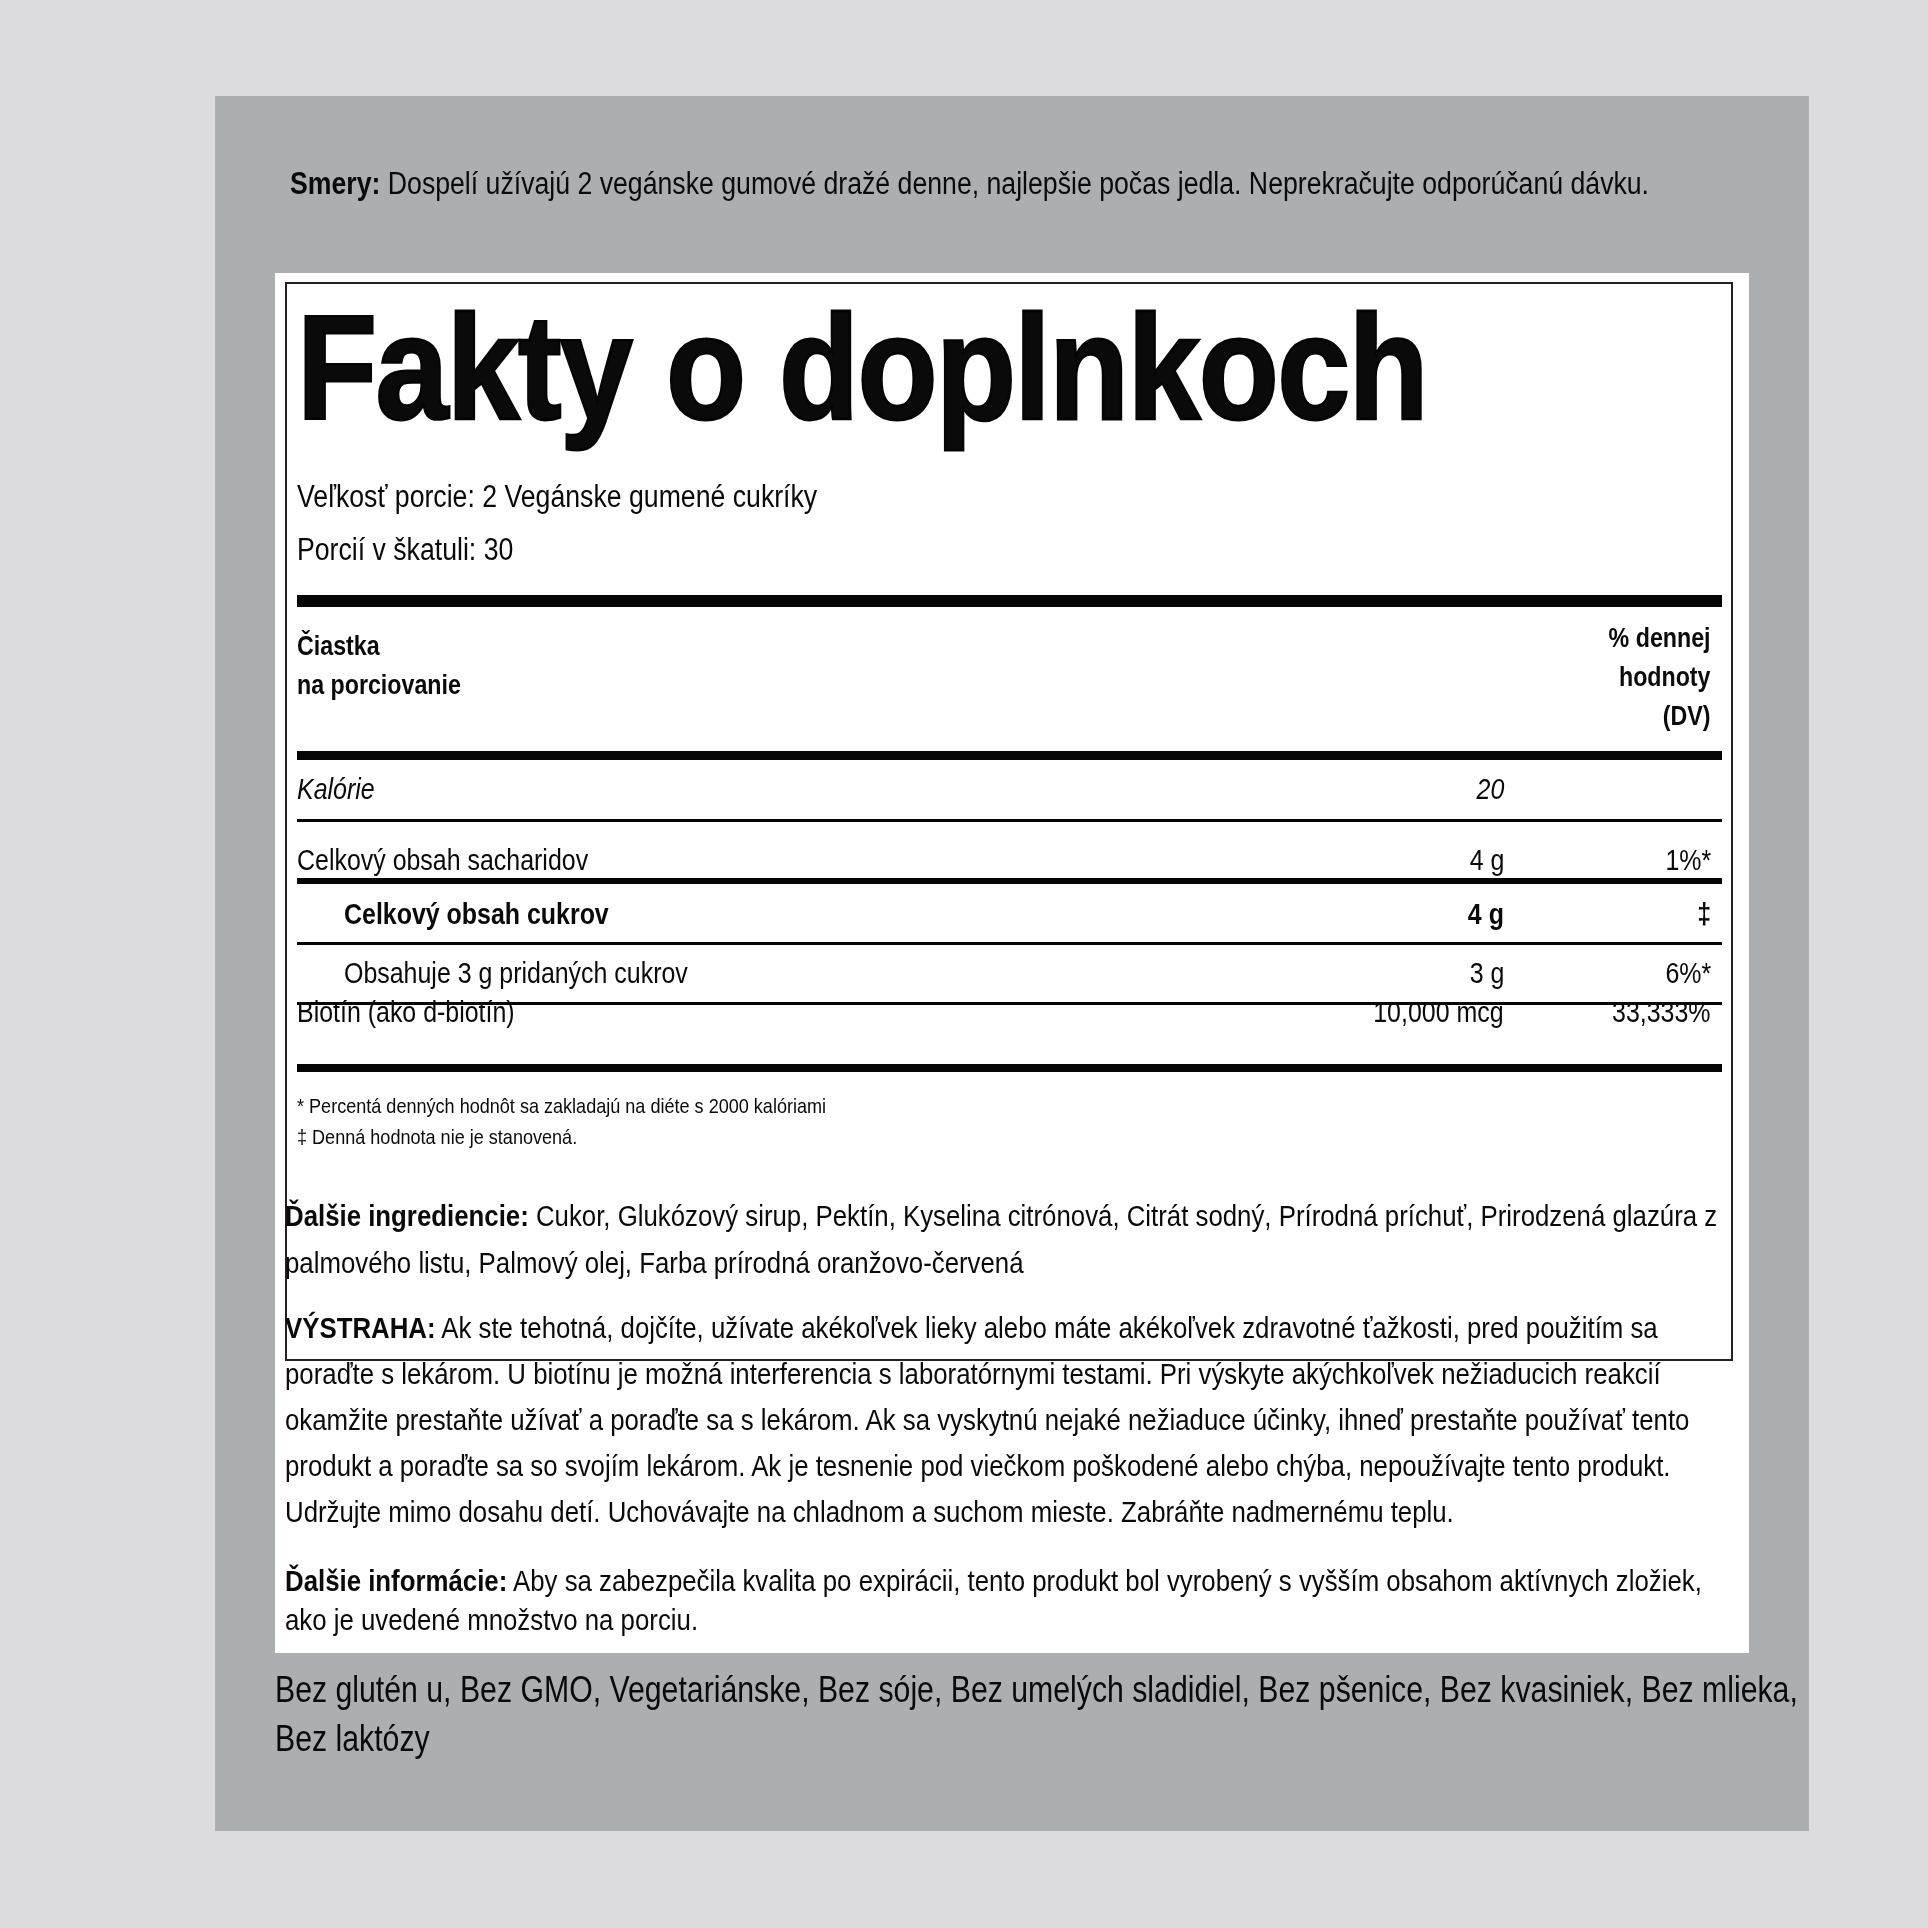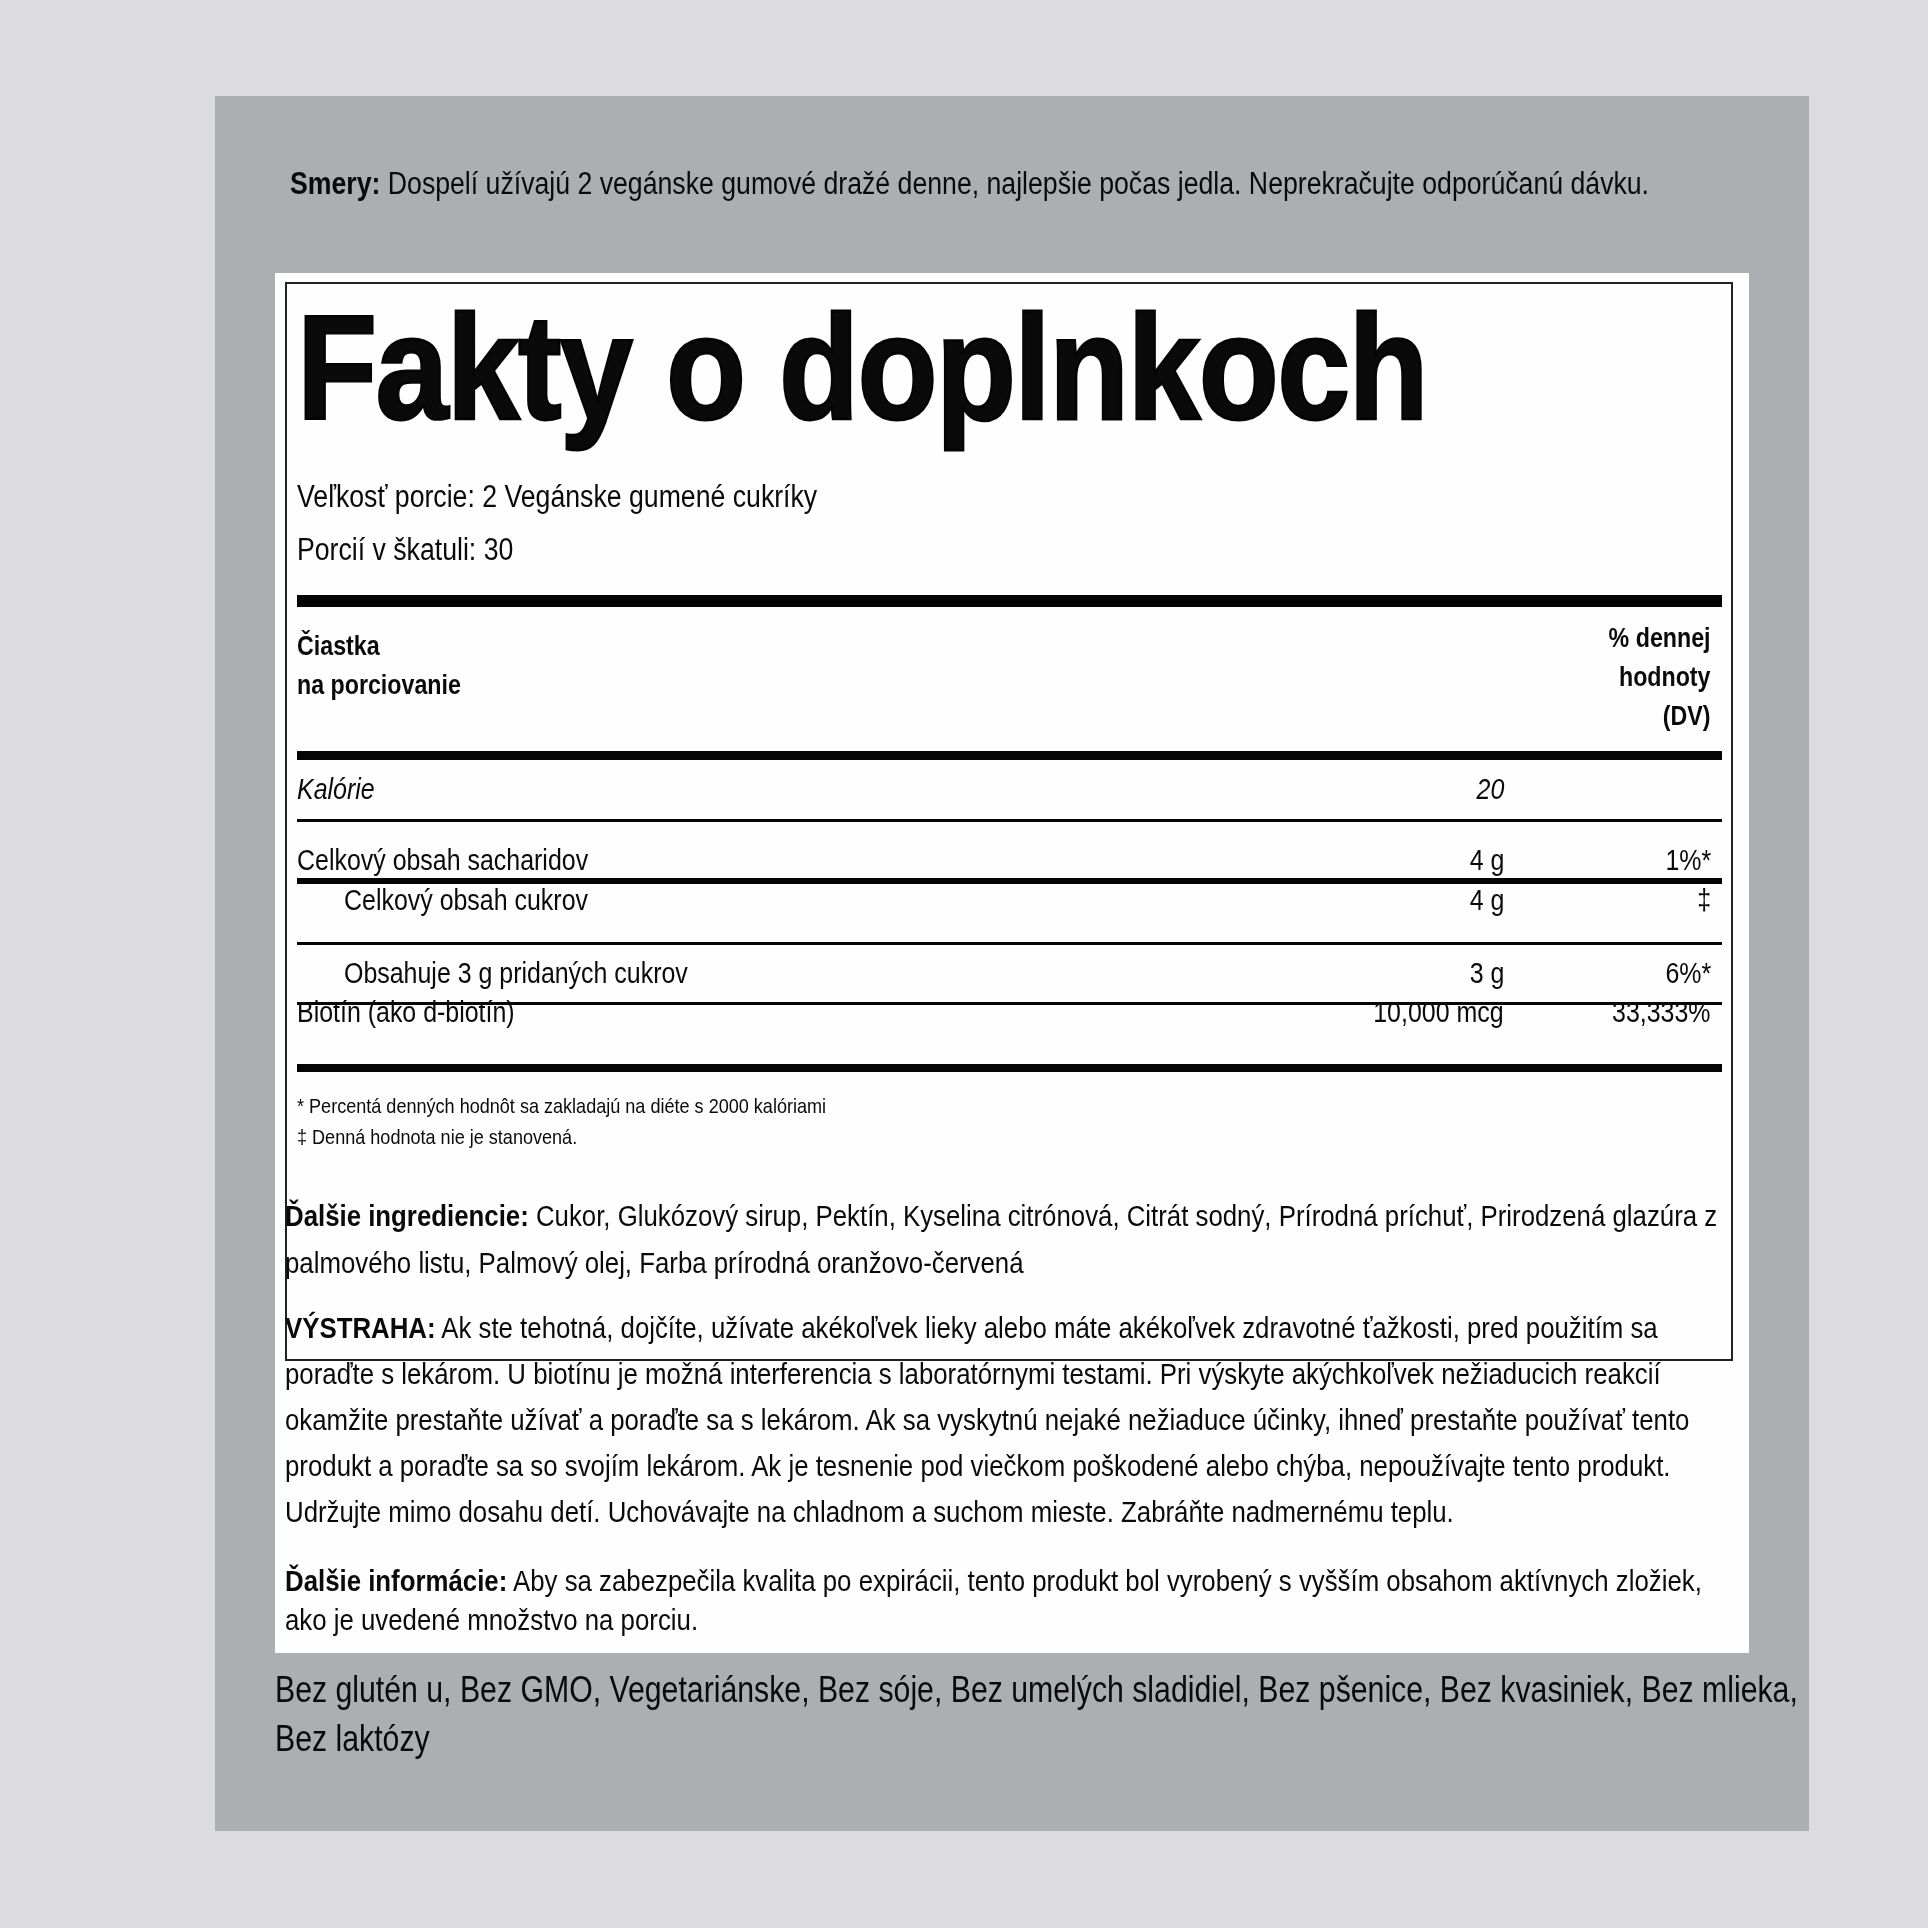--- a/index.html
+++ b/index.html
@@ -198,21 +198,21 @@
       </div>
       <div class="bar" style="top:535px; height:2.8px;"></div>
 
       <div class="row" style="top:547px;">
         <span class="name">Celkový obsah sacharidov</span>
         <span class="amt">4 g</span>
         <span class="dv">1%*</span>
       </div>
       <div class="bar" style="top:594px; height:5.6px;"></div>
 
-      <div class="row" style="top:587px;">
+      <div class="row" style="top:601px;font-weight:bold;">
         <span class="name indent">Celkový obsah cukrov</span>
         <span class="amt">4 g</span>
         <span class="dv">‡</span>
       </div>
       <div class="bar" style="top:658px; height:2.8px;"></div>
 
       <div class="row" style="top:660px;text-decoration:underline;">
         <span class="name indent">Obsahuje 3 g pridaných cukrov</span>
         <span class="amt">3 g</span>
         <span class="dv">6%*</span>

